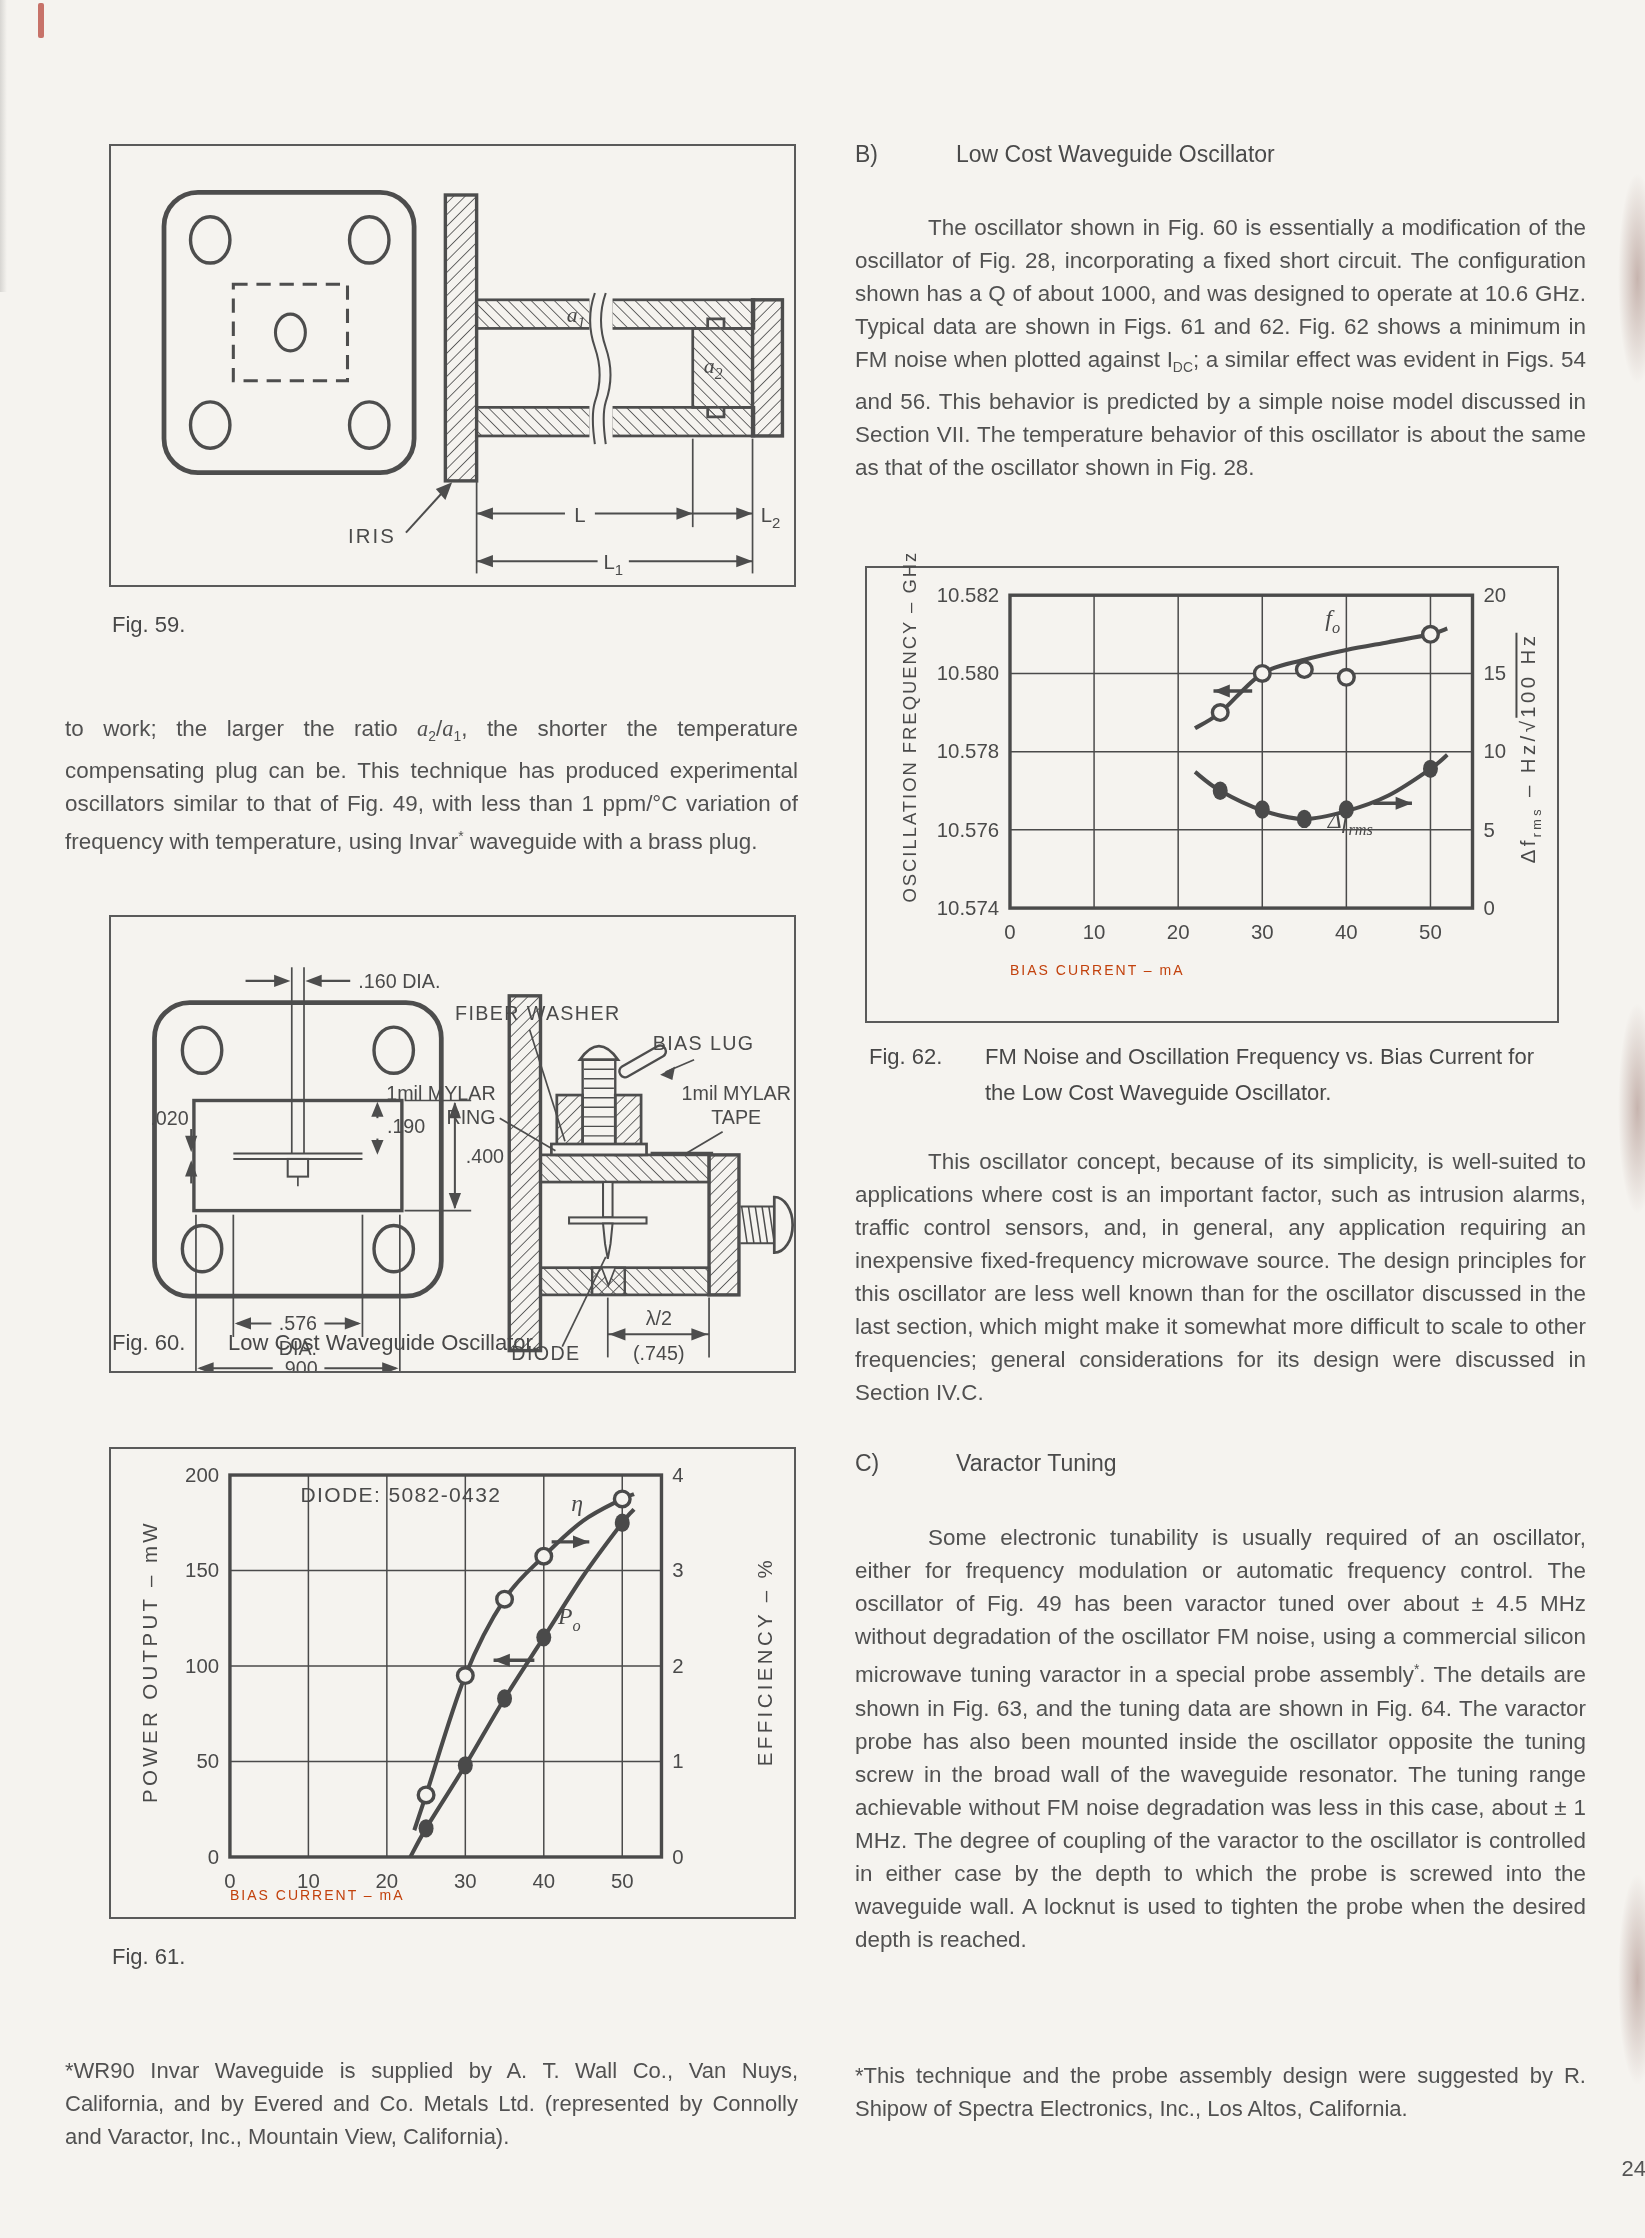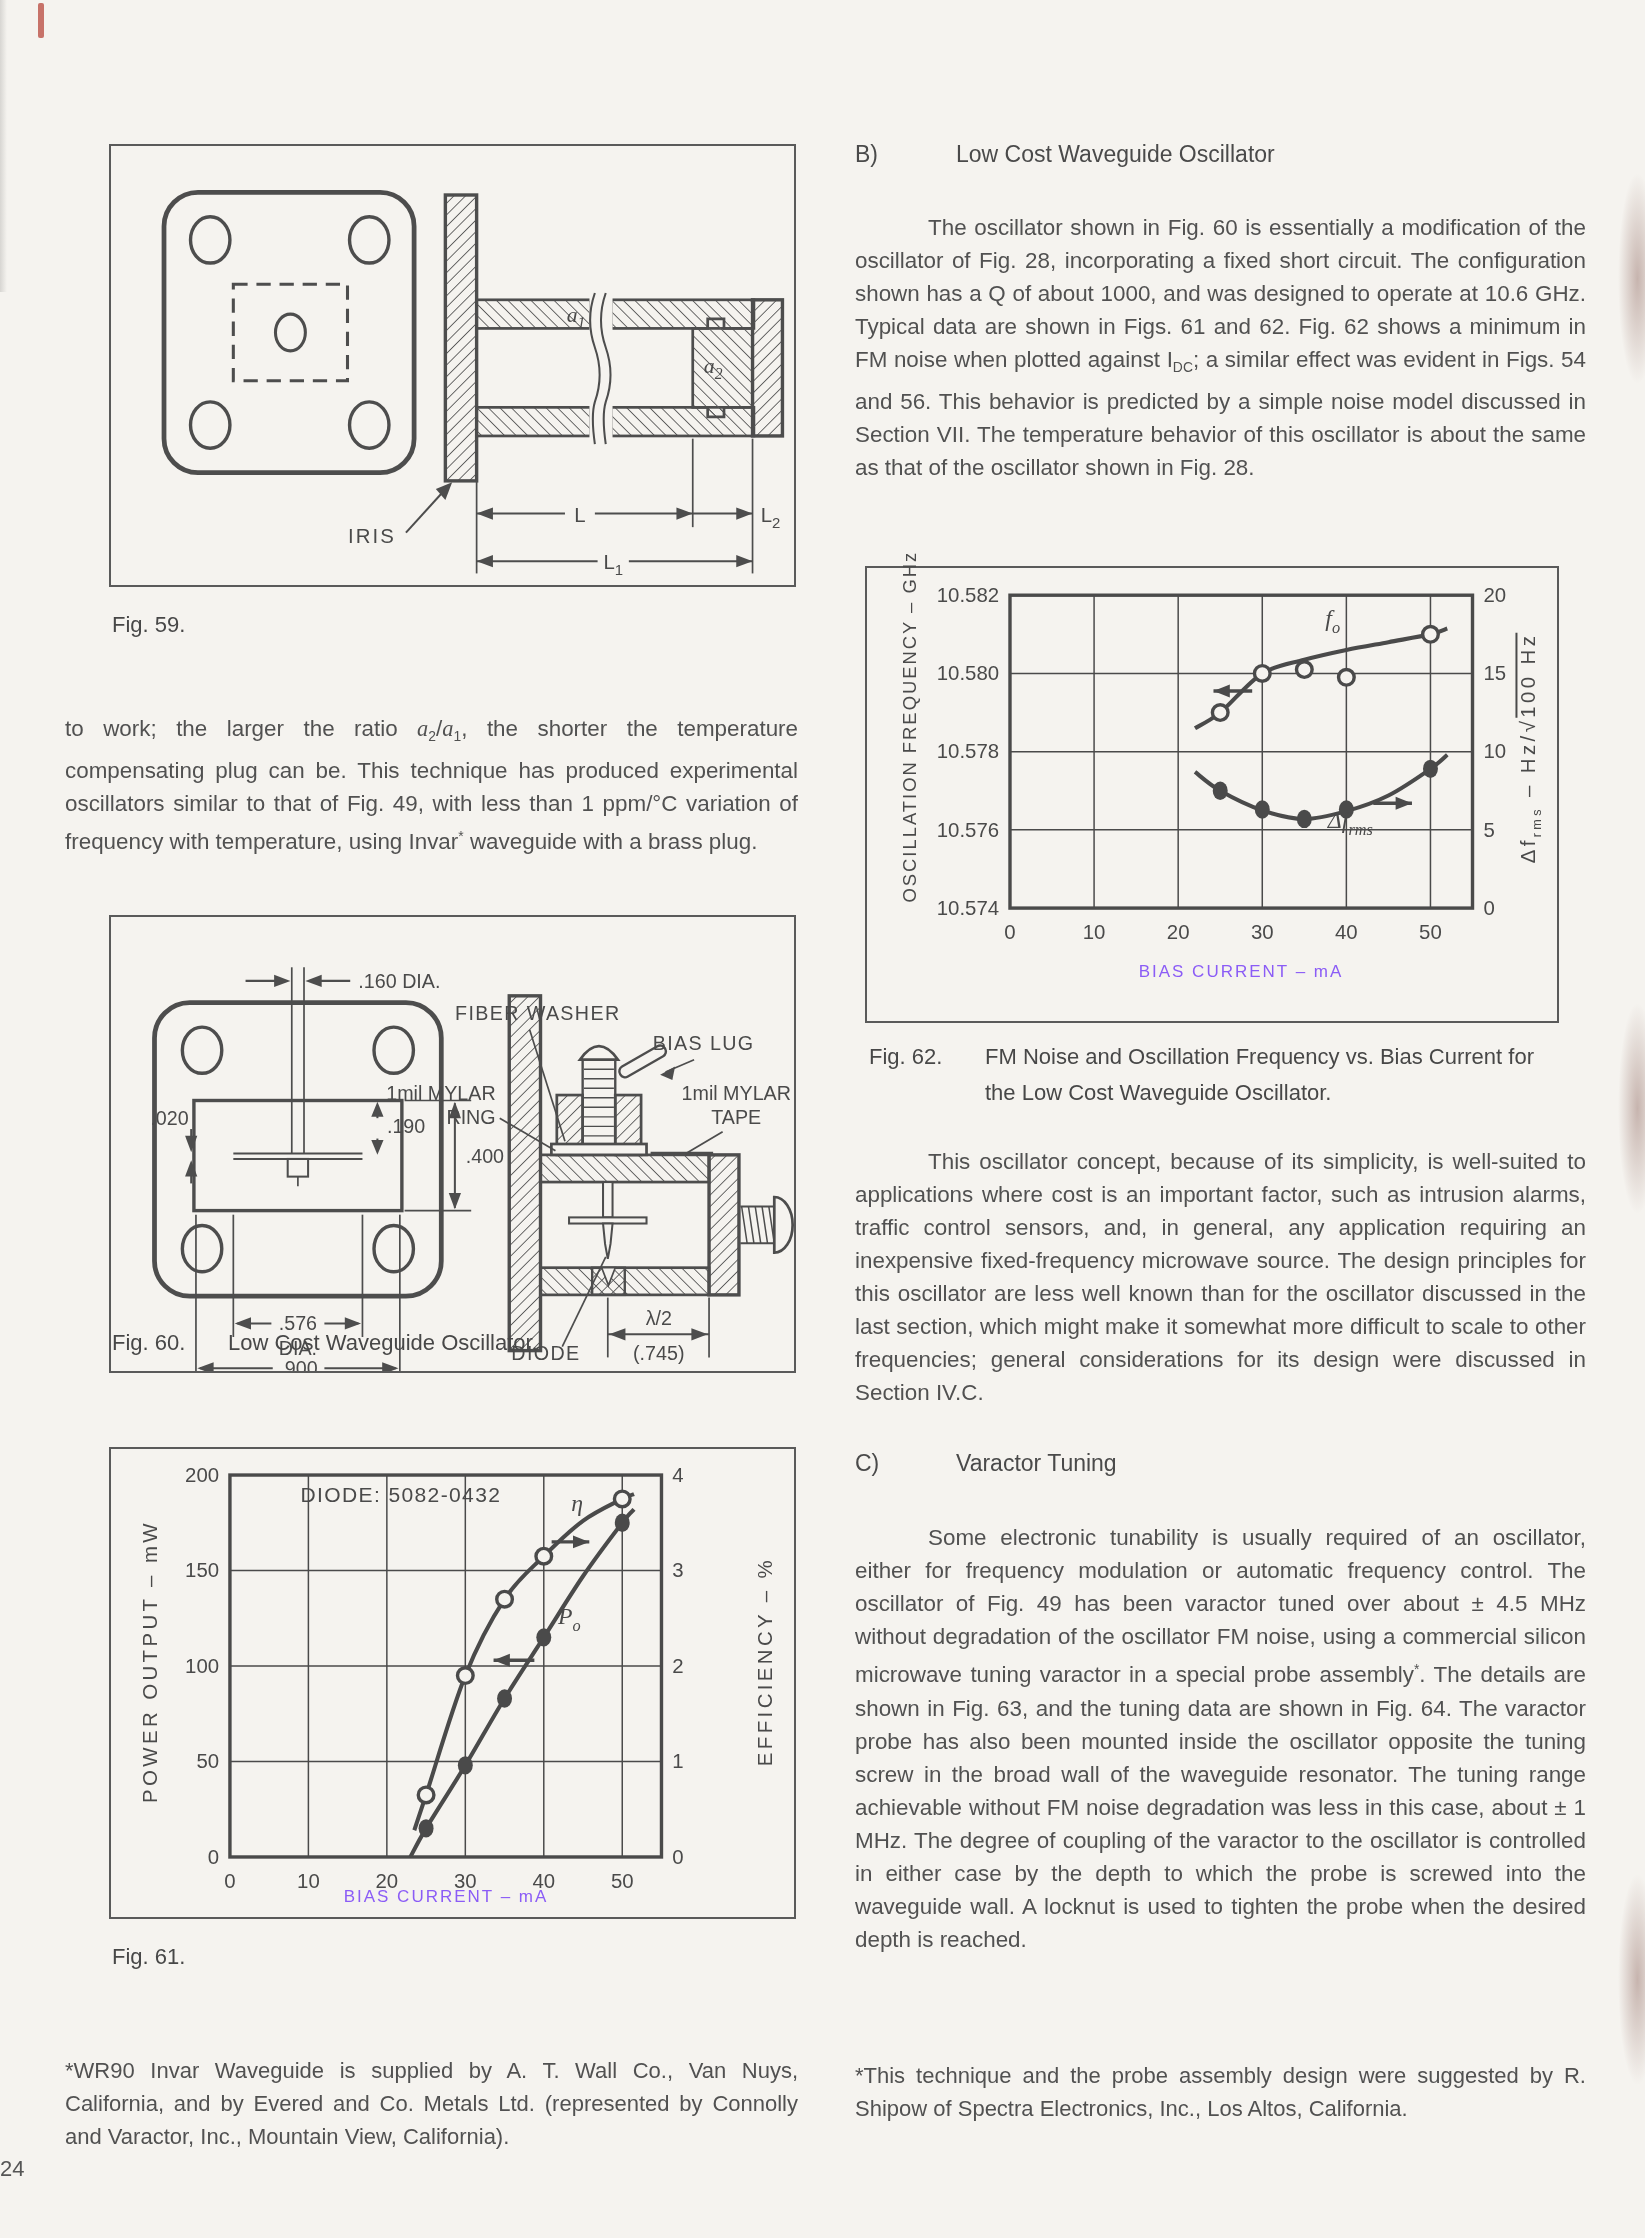--- a/index.html
+++ b/index.html
@@ -31,29 +31,29 @@
   #para2{left:855px;top:1123px;width:731px}
   #paraC{left:855px;top:1499px;width:731px}
   .fn{position:absolute;font-size:22px;line-height:33px;text-align:justify;color:#515151}
   #fn-left{left:65px;top:2032px;width:733px}
   #fn-right{left:855px;top:2037px;width:731px}
   .sec{position:absolute;display:flex;font-size:23px;color:#4a4a4a}
   .sec .sl{flex:0 0 101px}
   .sec .st{}
   #secB{left:855px;top:141px;width:731px}
   #secC{left:855px;top:1450px;width:731px}
-  #pageno{position:absolute;left:0;top:2156px;width:1646px;text-align:left;font-size:22px;color:#555}
+  #pageno{position:absolute;left:0;top:2156px;width:1646px;text-align:right;font-size:22px;color:#555}
   sub{font-size:.62em}
   sup{font-size:.62em}
   i{font-family:"Liberation Serif",serif}
   .ov{text-decoration:overline}
   
   .ylab{position:absolute;transform:rotate(-90deg);text-align:center;font-size:20.4px;
         letter-spacing:3.4px;white-space:nowrap;color:#4a4a4a}
-  .xlab{position:absolute;text-align:center;font-size:17px;letter-spacing:2px;color:#8b5cf6}
+  .xlab{position:absolute;text-align:left;font-size:14px;letter-spacing:2px;color:#c2410c}
   .f61l{left:-152px;top:201px;width:382px}
   .f61r{left:463px;top:201px;width:382px}
   .f61x{left:119px;top:438px;width:432px}
   .f62l{left:-114px;top:167px;width:313px;font-size:18.4px;letter-spacing:2px}
   .f62r{left:507px;top:167px;width:313px}
   .f62x{left:143px;top:394px;width:462px}
   
   .red-dash{position:absolute;left:38px;top:2.7px;width:6.1px;height:35px;background:#b43a30;opacity:.7;border-radius:2px}
   .curl{position:absolute;right:-11px;width:39px;height:211px;border-radius:50%;
         background:radial-gradient(closest-side,rgba(105,52,42,.33),rgba(105,52,42,0))}

